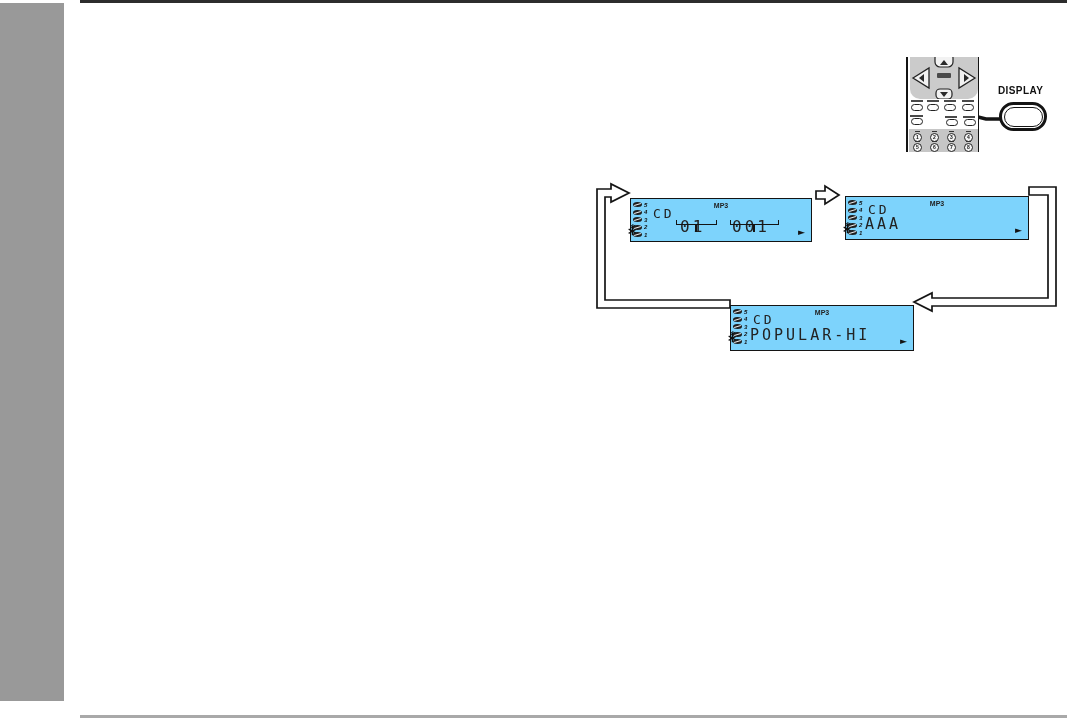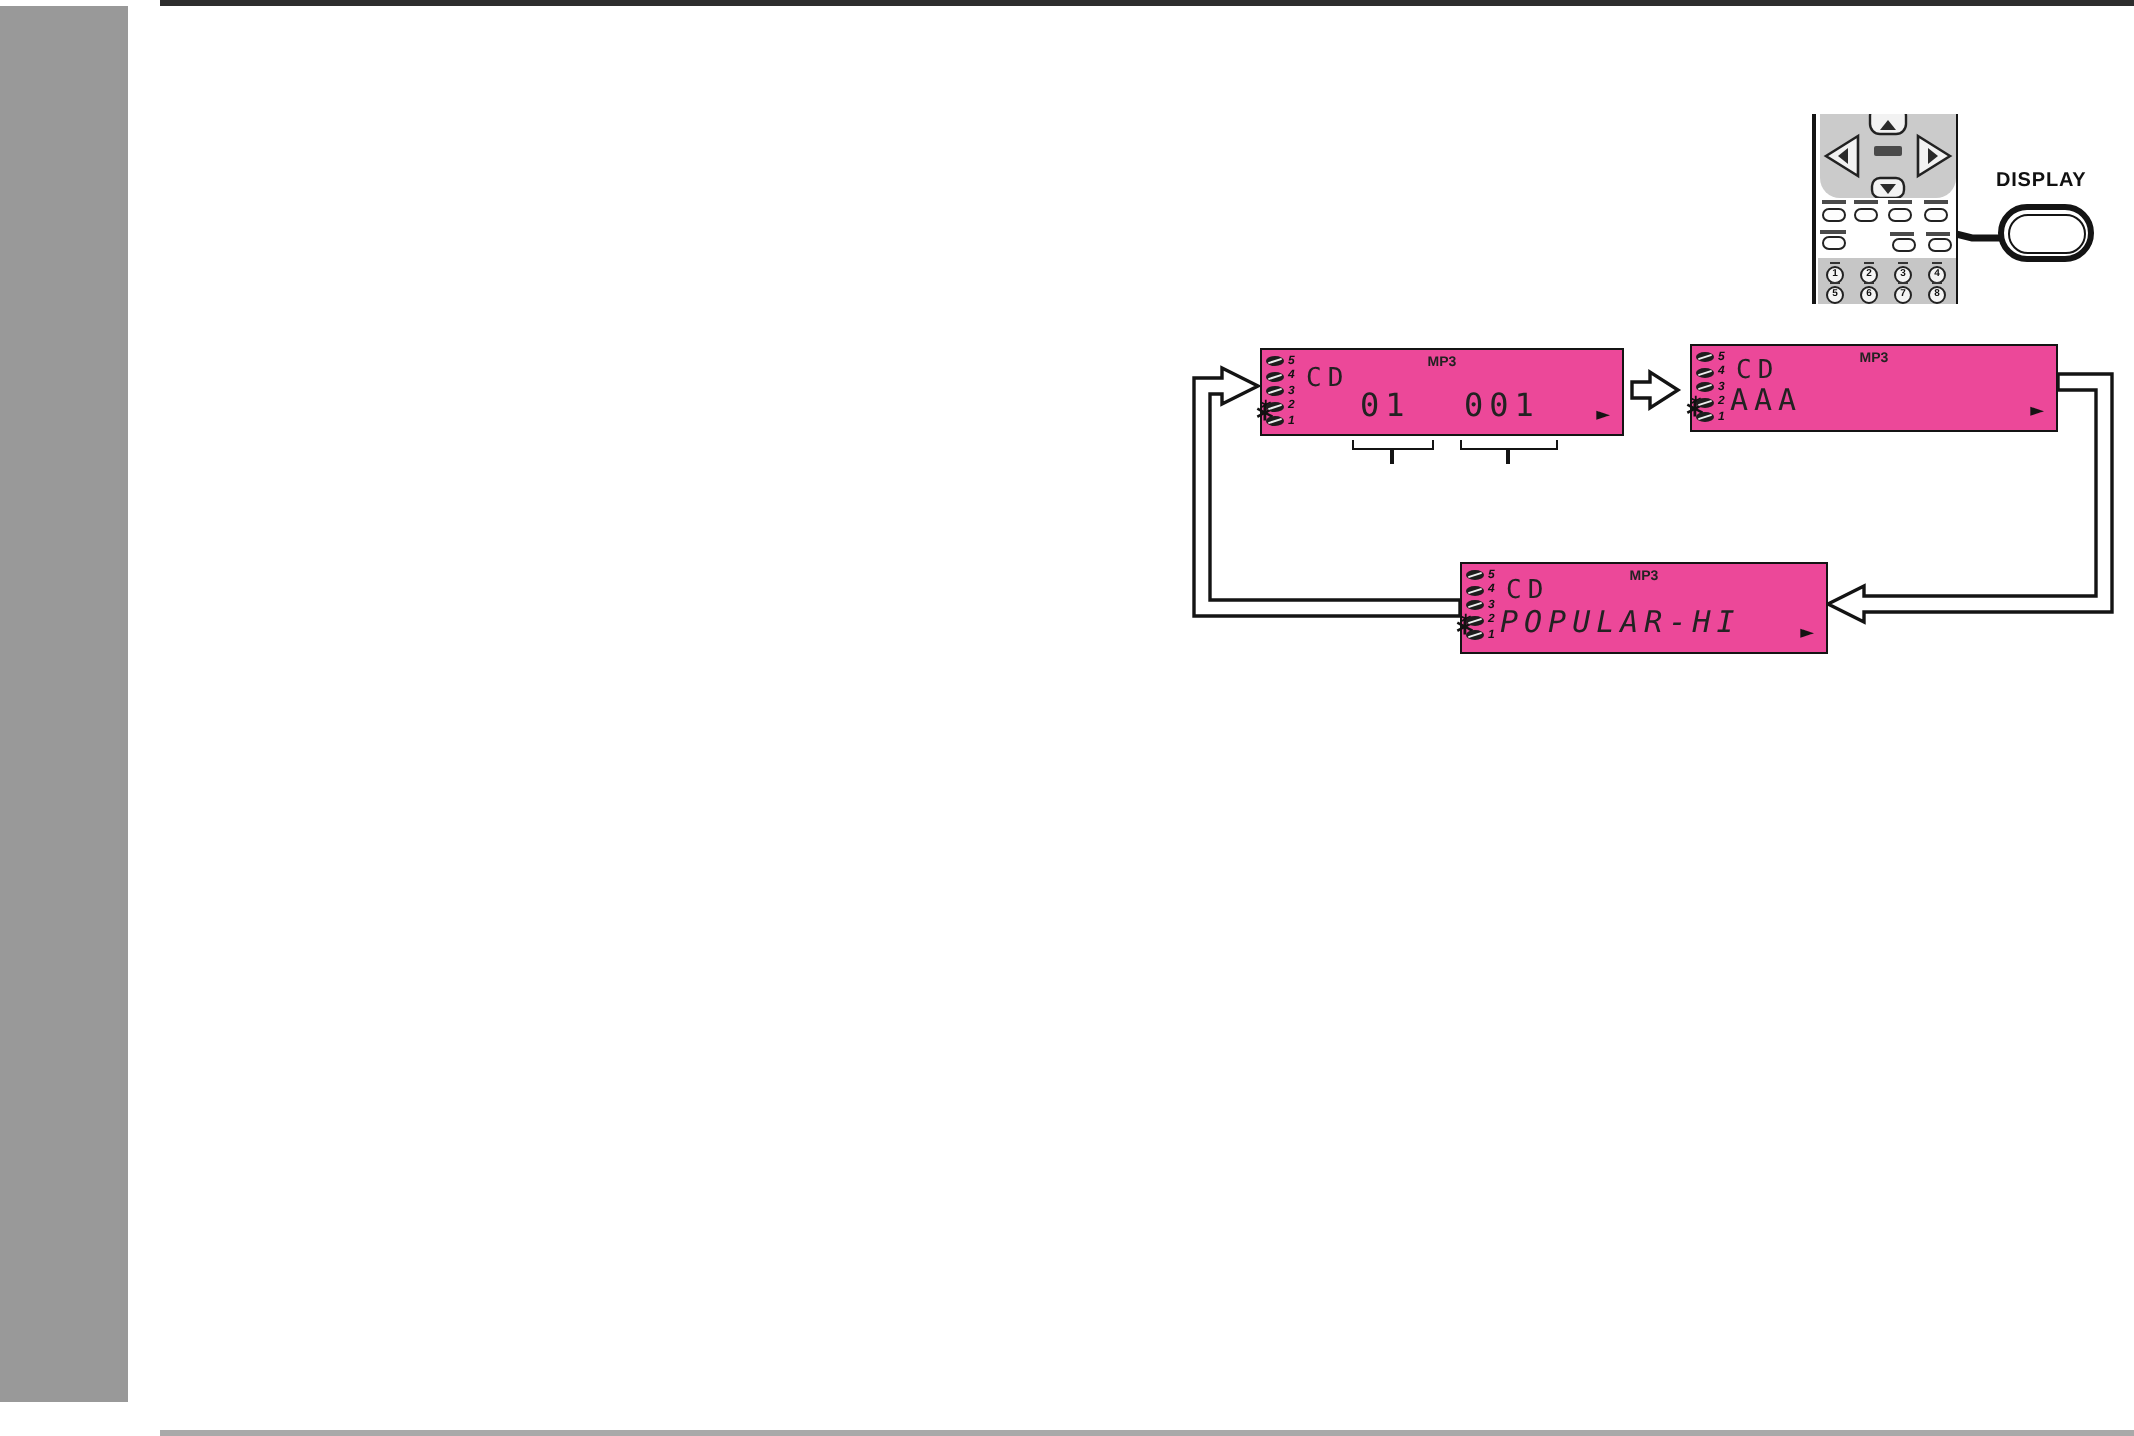--- a/index.html
+++ b/index.html
@@ -28,21 +28,21 @@
          background:#f4f4f4; font-size:5px; line-height:6.5px; text-align:center; font-weight:bold; color:#111; }
   .key-dash { position:absolute; width:5px; height:1.5px; background:#333; }
 
   
   .callout-label { position:absolute; left:998px; top:85px; font-size:10px; font-weight:bold; letter-spacing:.4px; }
   .callout-oval  { position:absolute; left:999px; top:102px; width:48px; height:29px;
                    border:3px solid #141414; border-radius:15px; background:#fff; }
   .callout-oval-inner { position:absolute; inset:1.5px; border:1.3px solid #141414; border-radius:11px; }
 
   
-  .lcd { position:absolute; background:#ec4899; border:1.6px solid #141414; }
+  .lcd { position:absolute; background:#7dd3fc; border:1.6px solid #141414;margin-top:24px; }
   .lcd-mp3 { position:absolute; top:3px; left:0; right:0; text-align:center; font-size:7px; font-weight:bold; color:#222; }
   .seg { font-family:"DejaVu Sans Mono", monospace; color:#222; position:absolute; white-space:nowrap; }
   .lcd-src   { font-size:13px; letter-spacing:3px; }
   .lcd-num   { font-size:16px; letter-spacing:3px; }
   .lcd-text  { font-size:15px; letter-spacing:3px; }
   .lcd-play  { position:absolute; right:6px; bottom:4px; font-size:9px; color:#141414;
                font-family:"DejaVu Sans", sans-serif; }
   .disc-col { position:absolute; left:2px; top:2px; }
   .disc-row { position:relative; height:7.5px; display:flex; align-items:center; gap:2px; }
   .disc-icon { position:relative; width:9px; height:5px; border-radius:50%; background:#1d1d1d; flex:none; z-index:1; }
@@ -216,17 +216,17 @@
           <span class="disc-icon"></span>
           <span class="disc-num">2</span>
         </div>
       <div class="disc-row">
           <span class="rays">*</span>
           <span class="disc-icon"></span>
           <span class="disc-num">1</span>
         </div>
     </div>
     <div class="seg lcd-src" style="left:22px; top:6px;">CD</div>
-    <div class="seg lcd-text" style="left:19px; top:20px;font-style:italic;">POPULAR-HI</div>
+    <div class="seg lcd-text" style="left:19px; top:20px;">POPULAR-HI</div>
     <div class="lcd-play">►</div>
   </div>
 
 </div>
 
 </body></html>

